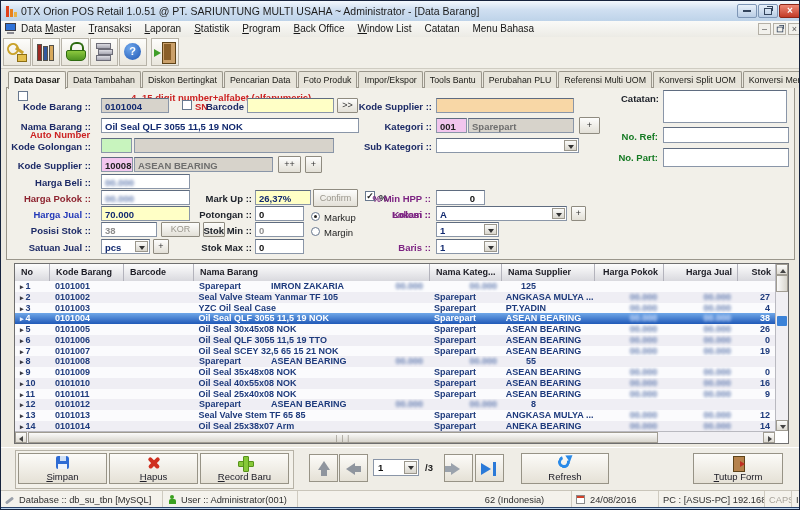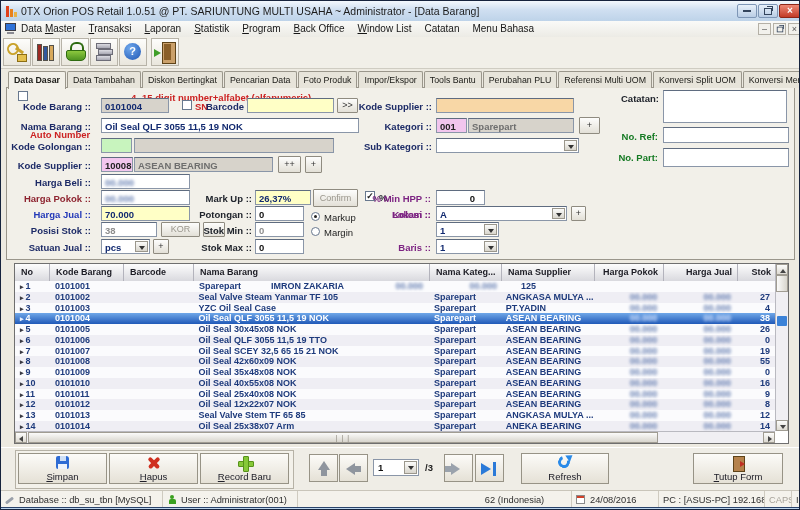--- a/index.html
+++ b/index.html
@@ -419,21 +419,20 @@
           <div class="gc" style="width: 72px;">Sparepart</div>
           <div class="gc" style="width: 93px;">ASEAN BEARING</div>
           <div class="gc r" style="width: 69px;"><span class="blur">00.000</span></div>
           <div class="gc r" style="width: 74px;"><span class="blur">00.000</span></div>
           <div class="gc r" style="width: 39px;">19</div>
         </div>
         <div class="grow alt">
           <div class="gc" style="width: 35px;"><span class="mark">▸</span>8</div>
           <div class="gc" style="width: 74px;">0101008</div>
           <div class="gc" style="width: 70px;"></div>
-          <div class="gc" style="width: 236px;">Oil Seal 42x60x09 NOK</div>
           <div class="gc" style="width: 72px;">Sparepart</div>
           <div class="gc" style="width: 93px;">ASEAN BEARING</div>
           <div class="gc r" style="width: 69px;"><span class="blur">00.000</span></div>
           <div class="gc r" style="width: 74px;"><span class="blur">00.000</span></div>
           <div class="gc r" style="width: 39px;">55</div>
         </div>
         <div class="grow">
           <div class="gc" style="width: 35px;"><span class="mark">▸</span>9</div>
           <div class="gc" style="width: 74px;">0101009</div>
           <div class="gc" style="width: 70px;"></div>
@@ -463,21 +462,20 @@
           <div class="gc" style="width: 72px;">Sparepart</div>
           <div class="gc" style="width: 93px;">ASEAN BEARING</div>
           <div class="gc r" style="width: 69px;"><span class="blur">00.000</span></div>
           <div class="gc r" style="width: 74px;"><span class="blur">00.000</span></div>
           <div class="gc r" style="width: 39px;">9</div>
         </div>
         <div class="grow alt">
           <div class="gc" style="width: 35px;"><span class="mark">▸</span>12</div>
           <div class="gc" style="width: 74px;">0101012</div>
           <div class="gc" style="width: 70px;"></div>
-          <div class="gc" style="width: 236px;">Oil Seal 12x22x07 NOK</div>
           <div class="gc" style="width: 72px;">Sparepart</div>
           <div class="gc" style="width: 93px;">ASEAN BEARING</div>
           <div class="gc r" style="width: 69px;"><span class="blur">00.000</span></div>
           <div class="gc r" style="width: 74px;"><span class="blur">00.000</span></div>
           <div class="gc r" style="width: 39px;">8</div>
         </div>
         <div class="grow">
           <div class="gc" style="width: 35px;"><span class="mark">▸</span>13</div>
           <div class="gc" style="width: 74px;">0101013</div>
           <div class="gc" style="width: 70px;"></div>

